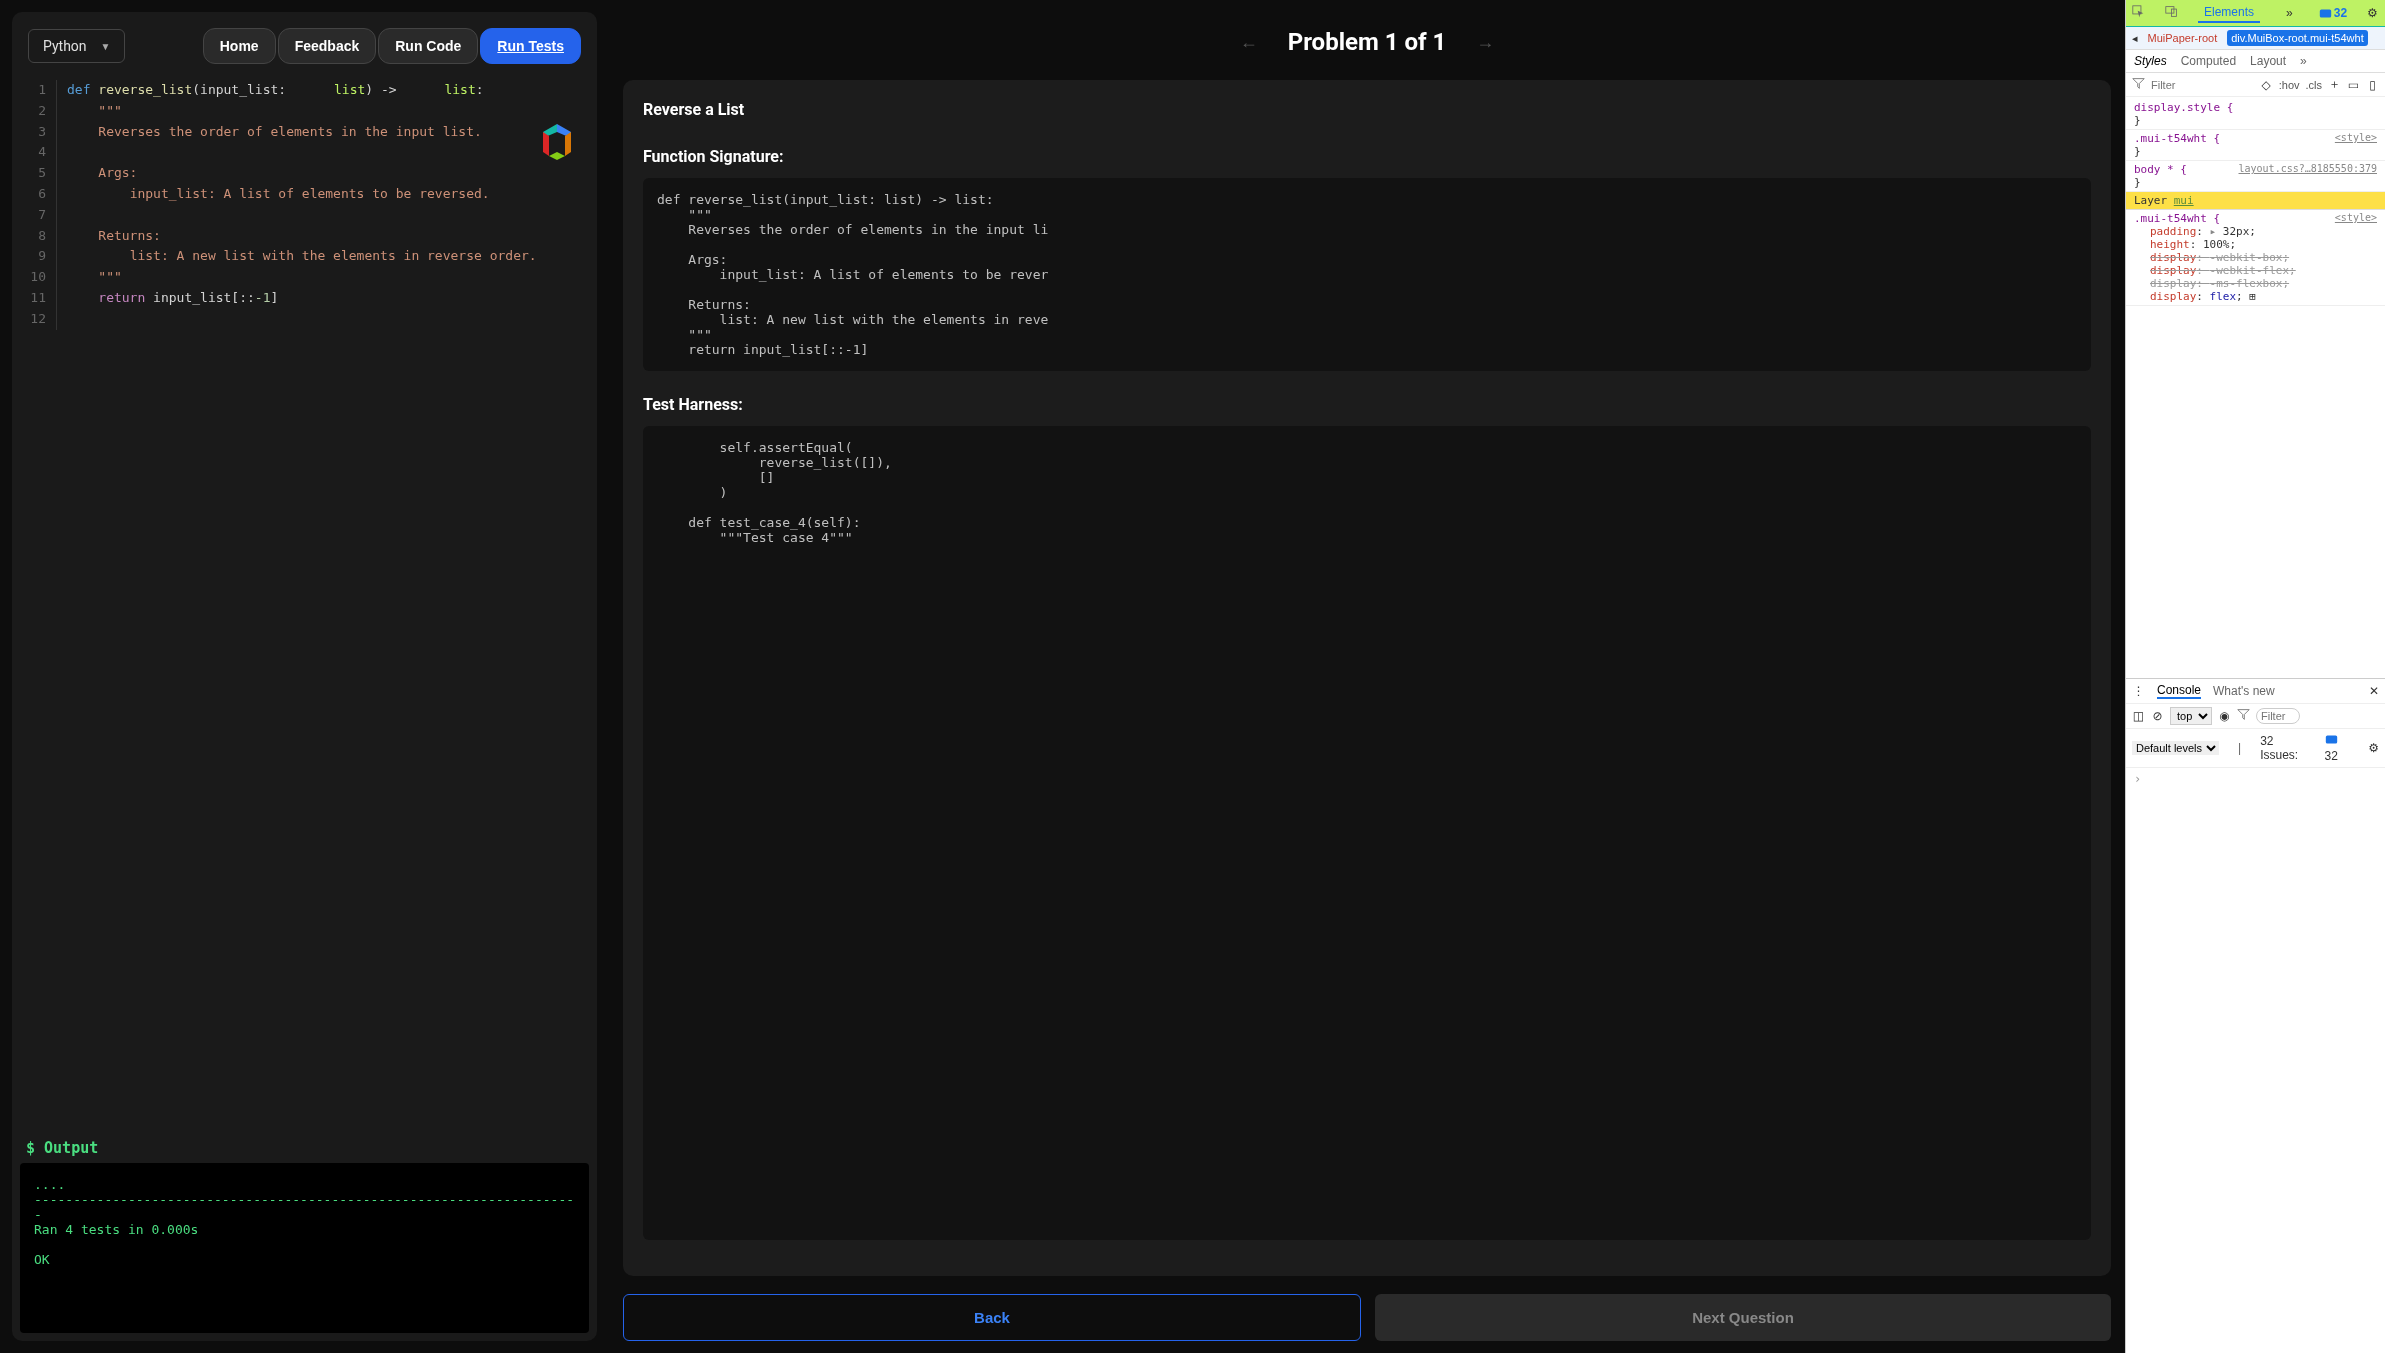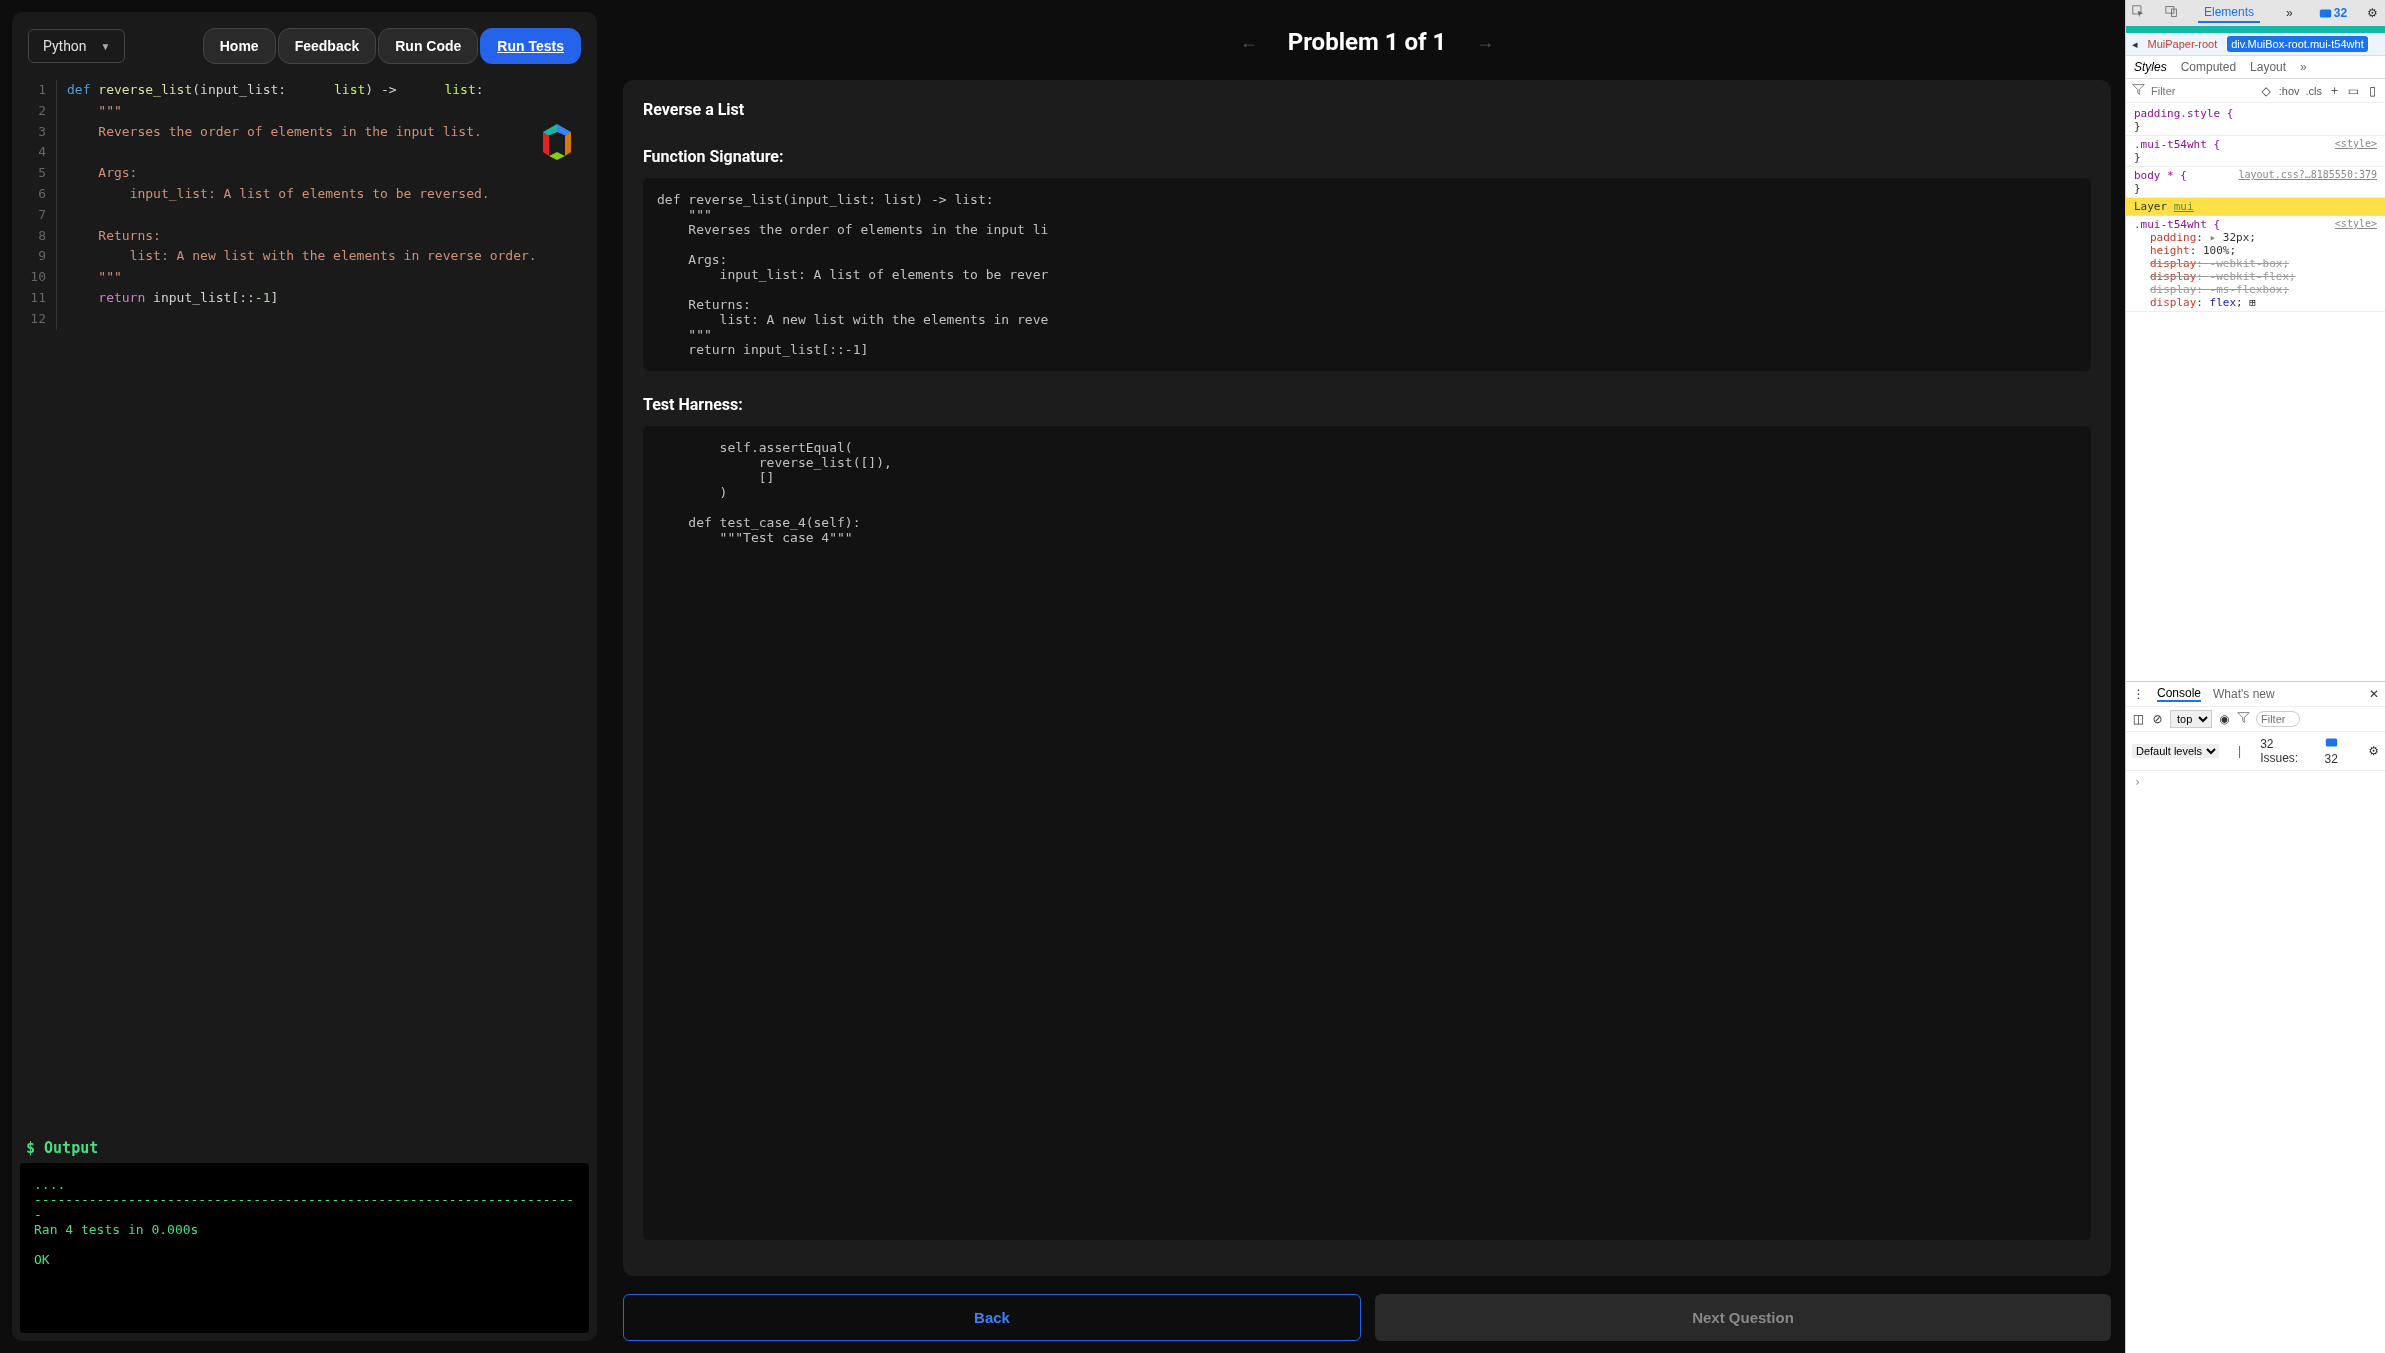--- a/index.html
+++ b/index.html
@@ -175,22 +175,22 @@
   display: flex;
   flex-direction: column;
   font-family: -apple-system, "Segoe UI", sans-serif;
   border-left: 1px solid #ccc;
 }
 .dt-top {
   display: flex;
   align-items: center;
   gap: 20px;
   padding: 3px 6px;
-  border-bottom: 7px solid #14b8a6;
-  background: #e5e5e5;
+  border-bottom: 1px solid #14b8a6;
+  background: #bef264;
 }
 .dt-top .tab { padding: 2px 6px; cursor: pointer; }
 .dt-top .tab.active { border-bottom: 2px solid #1a73e8; color: #1a73e8; }
 .dt-top .iss { color: #1a73e8; font-weight: 600; display:flex; align-items:center; gap:2px;}
 .dt-breadcrumb {
   background: #eef4fc;
   padding: 3px 6px;
   display: flex;
   gap: 6px;
   align-items: center;
@@ -413,21 +413,21 @@
     <span class="sm-ico">◇</span>
     <span class="chip">:hov</span>
     <span class="chip">.cls</span>
     <span class="sm-ico">＋</span>
     <span class="sm-ico">▭</span>
     <span class="sm-ico">▯</span>
   </div>
 
   <div class="dt-styles">
     <div class="dt-rule">
-      <span class="sel">padding.style {</span><br>}
+      <span class="sel">display.style {</span><br>}
     </div>
     <div class="dt-rule">
       <span class="src">&lt;style&gt;</span>
       <span class="sel">.mui-t54wht {</span><br>}
     </div>
     <div class="dt-rule">
       <span class="src">layout.css?…8185550:379</span>
       <span class="sel">body * {</span><br>}
     </div>
     <div class="dt-layer">

